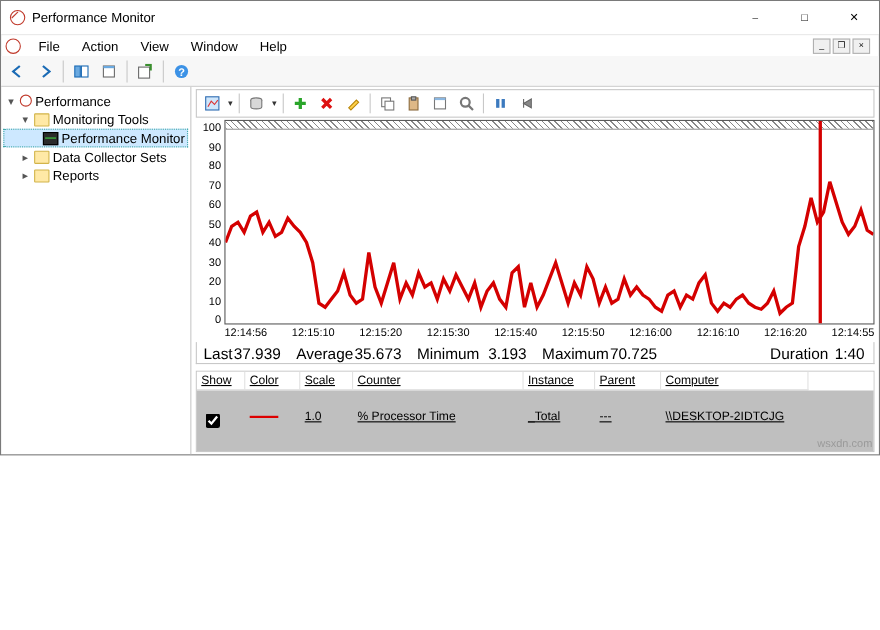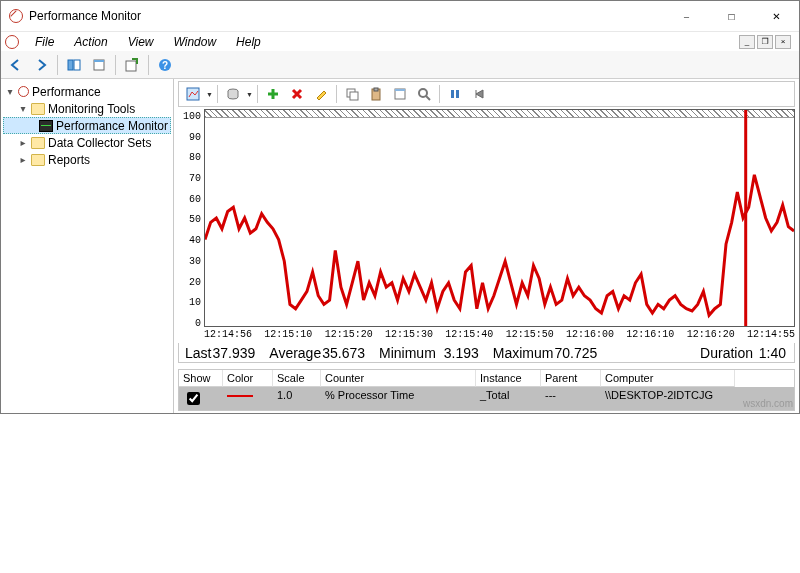--- a/index.html
+++ b/index.html
@@ -8,21 +8,21 @@
   .titlebar { height: 30px; display: flex; align-items: center; justify-content: space-between; padding: 0 0 0 8px; background: #fff; }
   .titlebar-left { display: flex; align-items: center; gap: 6px; }
   .title-icon { width: 14px; height: 14px; border: 1.5px solid #c0392b; border-radius: 50%; position: relative; }
   .title-icon::after { content: ""; position: absolute; left: 2px; top: 2px; right: 2px; bottom: 2px; border-left: 1.5px solid #c0392b; transform: rotate(45deg); }
   .titlebar-title { font-size: 12px; }
   .win-controls { display: flex; }
   .win-btn { width: 45px; height: 30px; display: flex; align-items: center; justify-content: center; font-family: "Segoe UI Symbol"; font-size: 10px; }
   .menubar { height: 20px; display: flex; align-items: center; padding: 0 4px; border-top: 1px solid #e8e8e8; }
   .menubar-left { display: flex; align-items: center; gap: 4px; }
   .menu-icon { width: 14px; height: 14px; border: 1.5px solid #c0392b; border-radius: 50%; margin-right: 4px; }
-  .menu-item { padding: 2px 8px; font-style: italic; }
+  .menu-item { padding: 2px 8px; }
   .menubar-right { margin-left: auto; display: flex; gap: 2px; padding-right: 4px; }
   .mini-btn { width: 16px; height: 14px; border: 1px solid #b0b0b0; font-size: 8px; display: flex; align-items: center; justify-content: center; background: #f0f0f0; }
   .toolbar { height: 28px; display: flex; align-items: center; gap: 3px; padding: 0 4px; border-bottom: 1px solid #d0d0d0; background: #f7f7f7; }
   .tb-btn { width: 22px; height: 22px; display: flex; align-items: center; justify-content: center; border: 1px solid transparent; }
   .tb-sep { width: 1px; height: 20px; background: #c8c8c8; margin: 0 2px; }
   .arrow-svg { width: 14px; height: 14px; }
   .body-row { flex: 1 1 auto; display: flex; min-height: 0; }
   .tree-pane { width: 173px; border-right: 1px solid #c8c8c8; padding: 4px 2px; overflow: auto; font-size: 12px; }
   .tree-node { display: flex; align-items: center; gap: 3px; height: 17px; padding: 0 2px; white-space: nowrap; }
   .tree-indent { display: inline-block; }
@@ -31,38 +31,38 @@
   .tree-icon.perf { border: 1.5px solid #c0392b; border-radius: 50%; width: 11px; height: 11px; }
   .tree-icon.folder { background: #ffe9a6; border: 1px solid #d2b44a; border-radius: 1px; }
   .tree-icon.monitor { background: #2b2b2b; border: 1px solid #000; position: relative; }
   .tree-icon.monitor::after { content: ""; position: absolute; left: 1px; top: 4px; right: 1px; height: 1px; background: #3fd23f; }
   .tree-node.selected { background: #cde8ff; border: 1px dotted #4aa; }
   .right-pane { flex: 1; display: flex; flex-direction: column; padding: 2px 4px 2px 4px; min-width: 0; }
   .chart-toolbar { height: 26px; display: flex; align-items: center; gap: 2px; border: 1px solid #c8c8c8; margin-bottom: 2px; padding: 0 3px; }
   .ct-btn { width: 22px; height: 20px; display: flex; align-items: center; justify-content: center; border: 1px solid transparent; }
   .ct-sep { width: 1px; height: 18px; background: #c8c8c8; margin: 0 2px; }
   .dropdown-caret { width: 7px; font-size: 7px; color: #333; }
-  .chart-area { flex: 1; min-height: 0; display: flex; font-family: Liberation Mono, monospace; }
+  .chart-area { flex: 1; min-height: 0; display: flex; }
   .y-axis { width: 26px; display: flex; flex-direction: column; justify-content: space-between; align-items: flex-end; padding: 2px 3px 14px 0; font-size: 10px; color: #000; }
   .plot-wrap { flex: 1; display: flex; flex-direction: column; }
   .plot { flex: 1; border: 1px solid #5a5a5a; position: relative; background: #fff; }
   .plot-hatch { position: absolute; left: 0; right: 0; top: 0; height: 8px;
      background: repeating-linear-gradient(45deg, #888 0 1px, transparent 1px 4px); border-bottom: 1px solid #999; }
   .plot svg { position: absolute; inset: 0; width: 100%; height: 100%; }
   .x-axis { height: 16px; display: flex; justify-content: space-between; font-size: 10px; padding: 2px 0 0 0; }
   .stats-row { height: 20px; display: flex; align-items: center; font-size: 14px; border: 1px solid #c8c8c8; border-top: none; margin-top: 0; }
   .stats-cell-label { padding: 0 1px 0 6px; color: #000; }
   .stats-cell-val { text-align: right; padding-right: 8px; min-width: 50px; }
   .counter-table { border: 1px solid #c8c8c8; font-size: 11px; }
-  .ct-head, .ct-row { display: grid; grid-template-columns: 44px 50px 48px 155px 65px 60px 134px 1fr; }
+  .ct-head, .ct-row { display: grid; grid-template-columns: 44px 50px 48px 155px 65px 60px 134px 1fr; text-decoration: underline; }
   .ct-head { background: #fff; }
   .ct-head > div { padding: 2px 4px; border-right: 1px solid #e2e2e2; border-bottom: 1px solid #d2d2d2; }
   .ct-row { background: #c2c2c2; }
   .ct-row.selected { background: #bfbfbf; }
-  .ct-row > div { padding: 2px 4px; overflow: hidden; text-overflow: ellipsis; white-space: nowrap; }
+  .ct-row > div { padding: 18px 4px; overflow: hidden; text-overflow: ellipsis; white-space: nowrap; }
   .ct-check { accent-color: #000; }
   .color-swatch { display: inline-block; width: 26px; height: 2px; background: #d00; vertical-align: middle; }
   .watermark { position: absolute; right: 6px; bottom: 4px; font-size: 10px; color: #9a9a9a; }
   .window-rel { position: relative; }
 </style>
 </head>
 <body>
 
 <div class="window window-rel">
 

